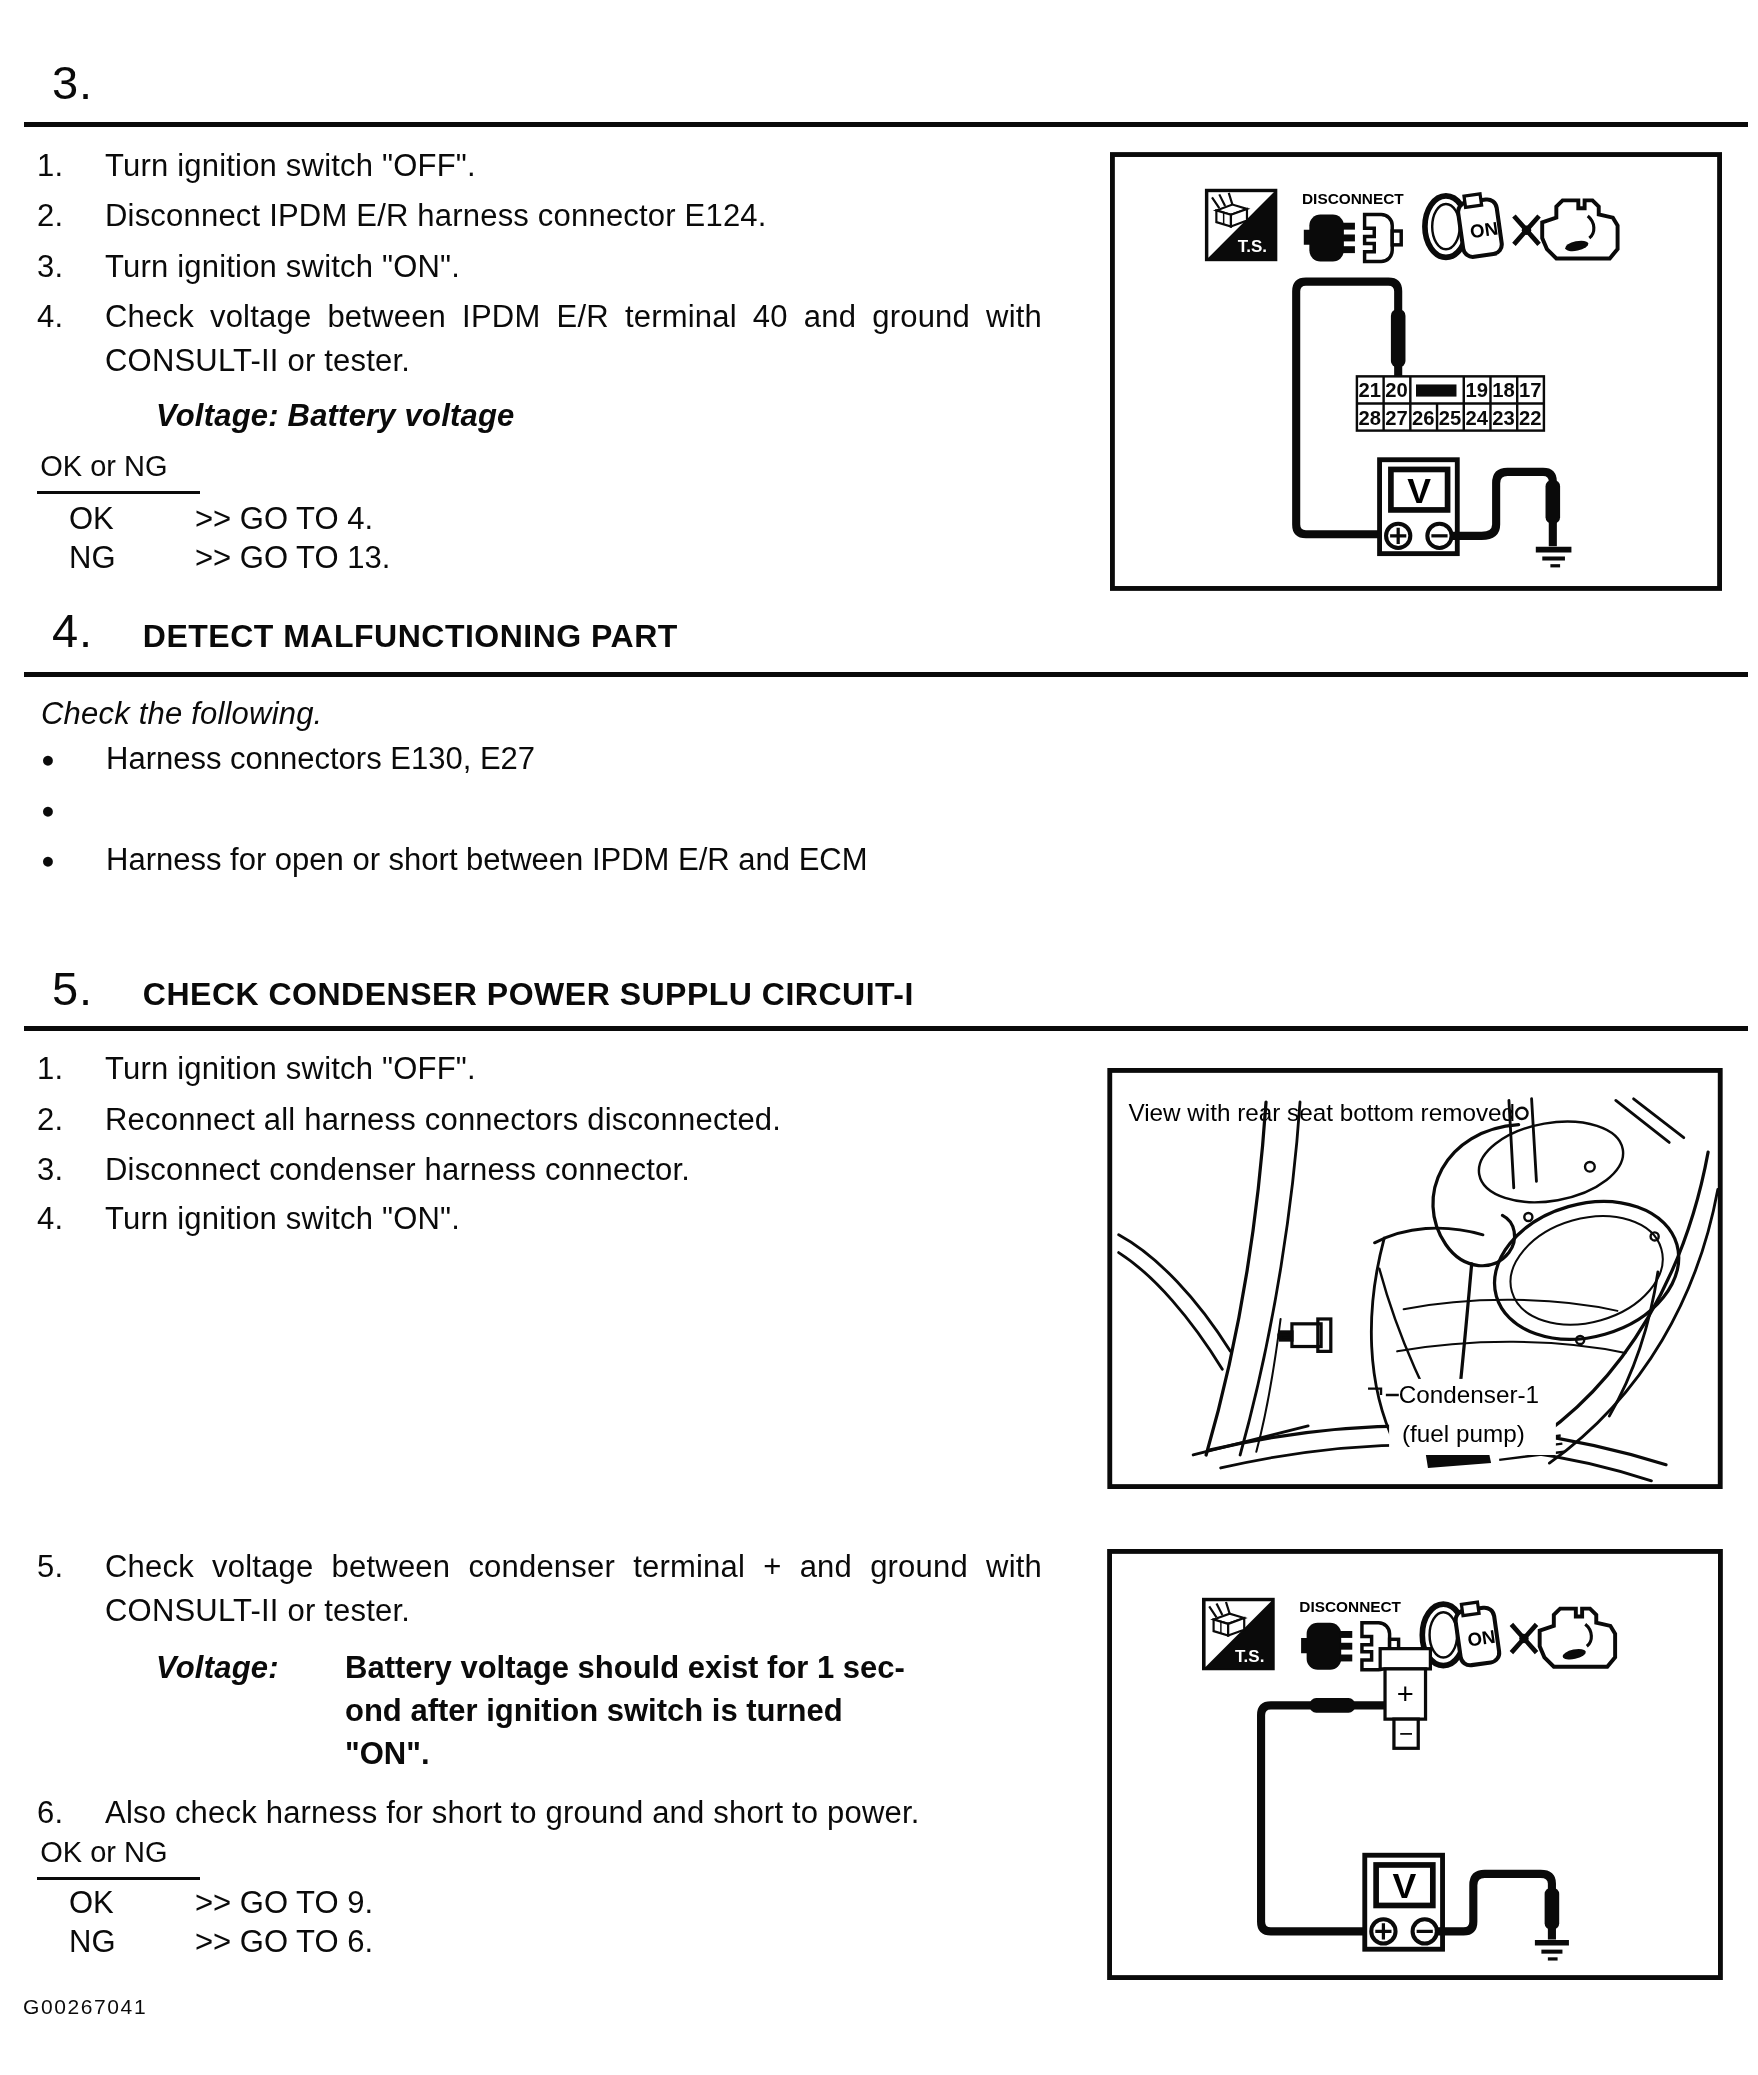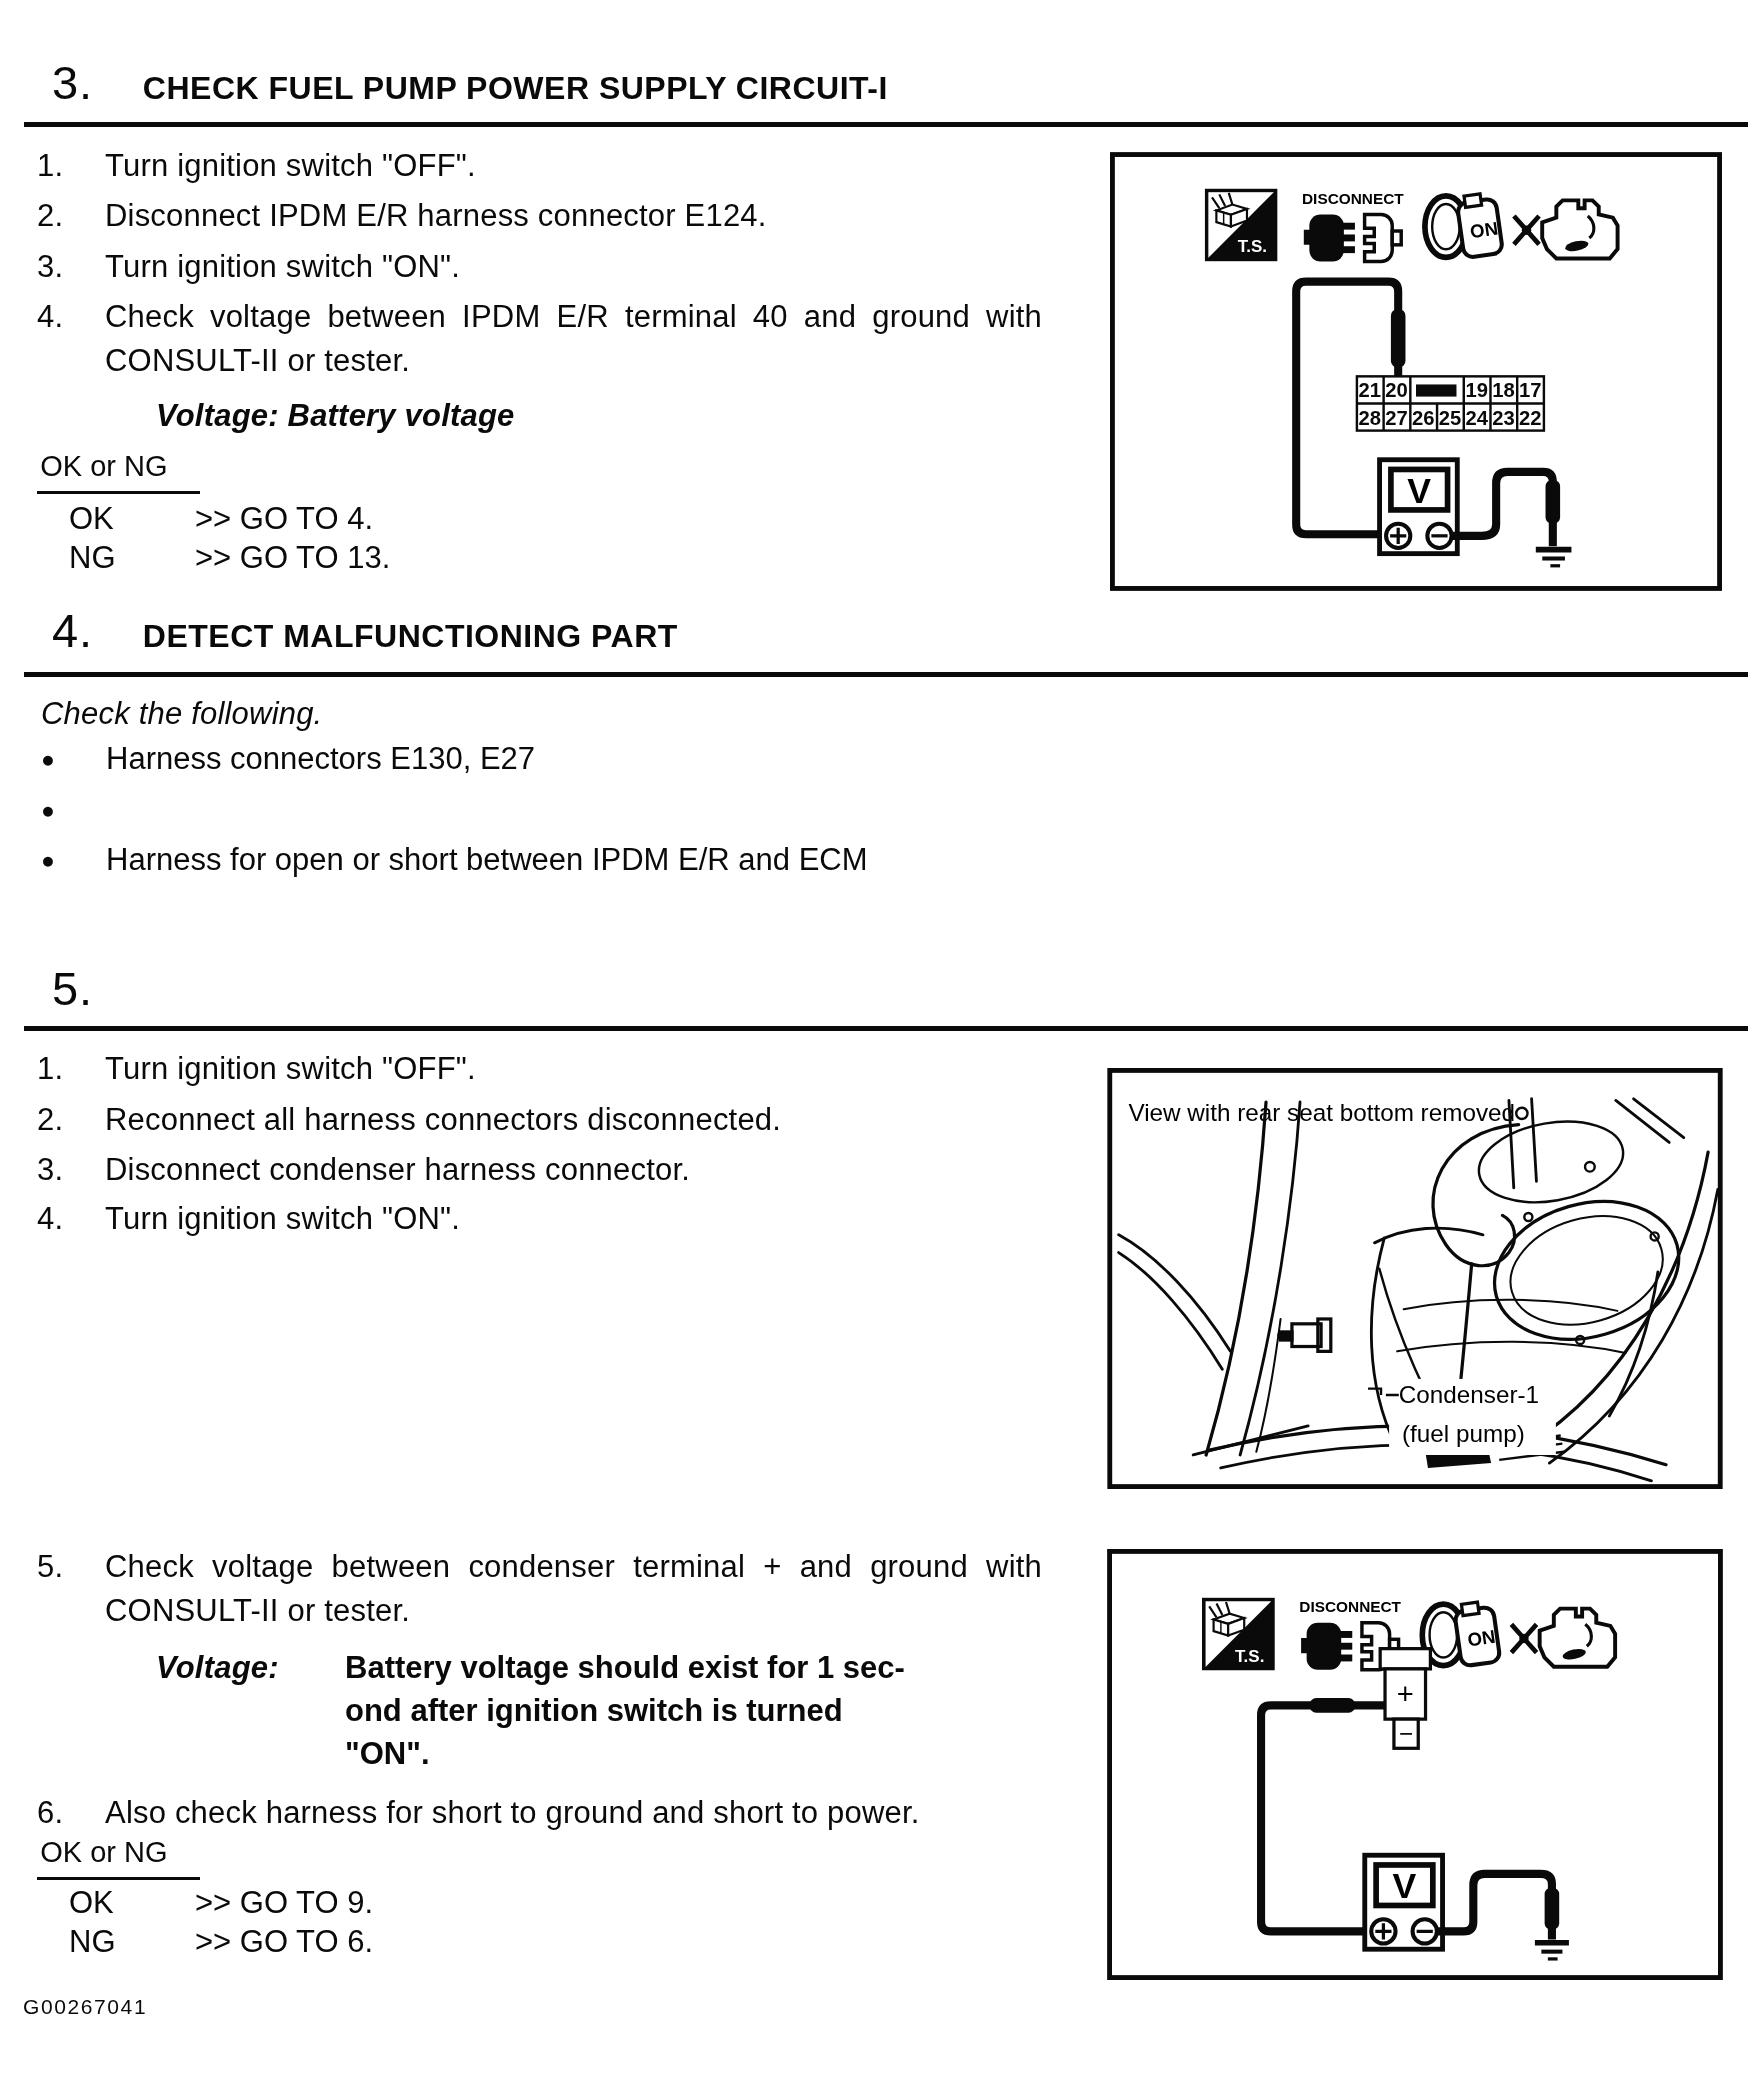--- a/index.html
+++ b/index.html
@@ -68,21 +68,20 @@
         <circle cx="20" cy="52" r="6" fill="#0a0a0a"></circle>
         <path d="M40,42 L58,36 L58,22 L66,14 L86,14 L86,24 L94,24 L94,14 L104,14 L112,22 L112,32 L130,36 L136,46 L136,76 L126,88 L58,88 L46,76 L40,62 Z" fill="#fff" stroke="#0a0a0a" stroke-width="5"></path>
         <path d="M98,34 C108,42 108,56 100,62" stroke="#0a0a0a" stroke-width="4" fill="none"></path>
         <ellipse cx="84" cy="72" rx="15" ry="6" fill="#0a0a0a" transform="rotate(-12 84 72)"></ellipse>
       </symbol>
     </defs>
   </svg>
 
   <div class="sec-header" style="top:55px">
     <span class="sec-num">3.</span>
-    <span class="sec-title">CHECK FUEL PUMP POWER SUPPLY CIRCUIT-I</span>
   </div>
   <div class="rule" style="top:122px"></div>
 
   <div class="step" style="top:144px">
     <span class="n">1.</span>
     <span class="t">Turn ignition switch "OFF".</span>
   </div>
   <div class="step" style="top:194px">
     <span class="n">2.</span>
     <span class="t">Disconnect IPDM E/R harness connector E124.</span>
@@ -123,20 +122,21 @@
     <span class="dot"></span>
   </div>
   <div class="bullet" style="top:842px">
     <span class="dot"></span>
     <span class="t">Harness for open or short between IPDM E/R and ECM</span>
   </div>
 
 
   <div class="sec-header" style="top:961px">
     <span class="sec-num">5.</span>
+    <span class="sec-title">CHECK CONDENSER POWER SUPPLU CIRCUIT-I</span>
   </div>
   <div class="rule" style="top:1026px"></div>
 
   <div class="step" style="top:1047px">
     <span class="n">1.</span>
     <span class="t">Turn ignition switch "OFF".</span>
   </div>
   <div class="step" style="top:1098px">
     <span class="n">2.</span>
     <span class="t">Reconnect all harness connectors disconnected.</span>

